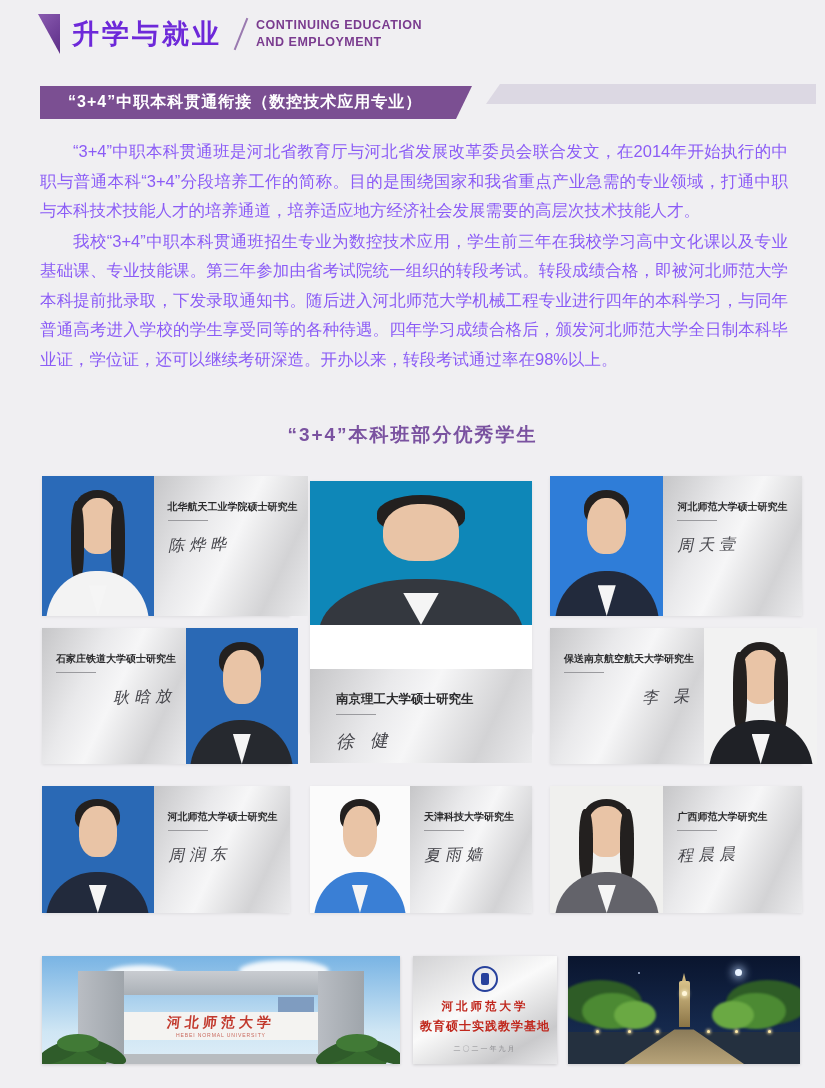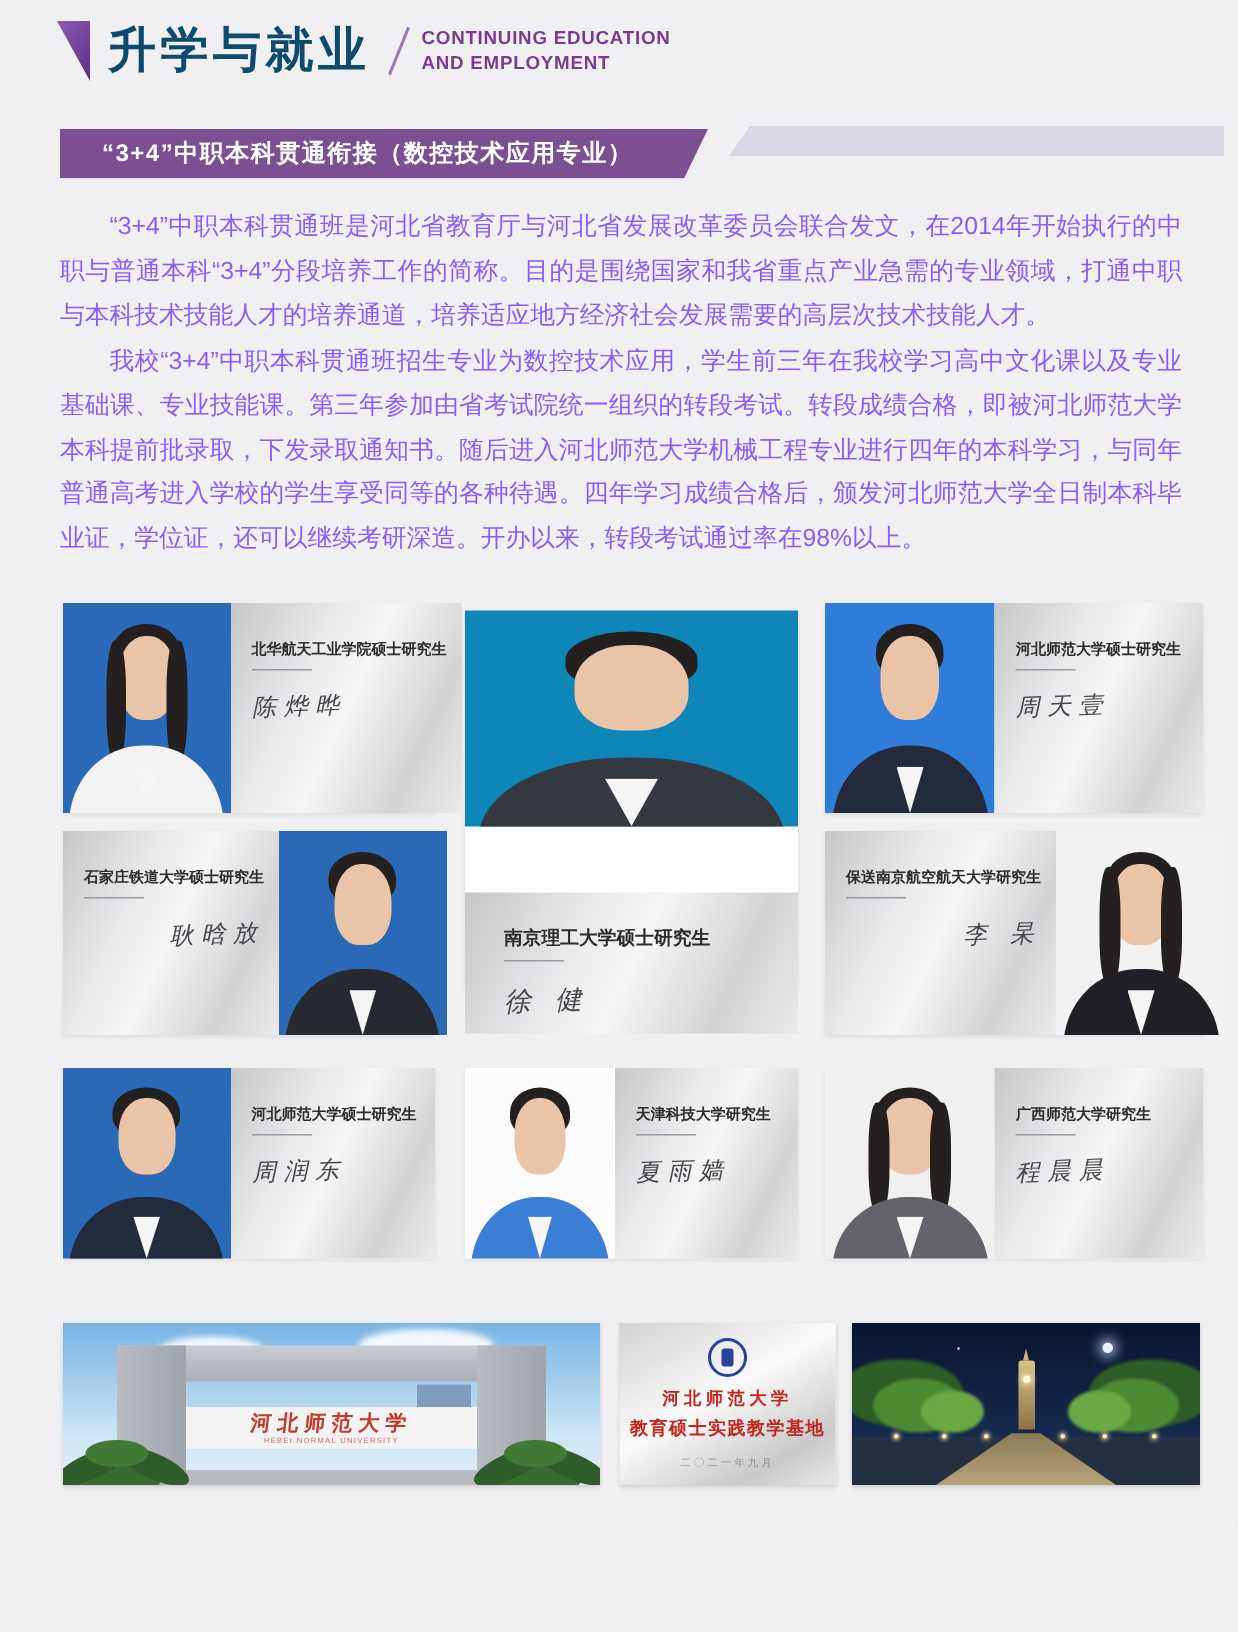--- a/index.html
+++ b/index.html
@@ -10,21 +10,21 @@
     background:#f0eff2; overflow:hidden;
   }
 
   
   .header { display:flex; align-items:center; padding:10px 0 0 38px; height:58px; }
   .tri {
     width:22px; height:40px; margin-right:12px;
     background:linear-gradient(135deg,#8a5bb0,#5c2d87);
     clip-path:polygon(0 0,100% 0,100% 100%);
   }
-  .h-cn { font-size:32px; font-weight:bold; color:#0c4a6e; letter-spacing:3px; }
+  .h-cn { font-size:27px; font-weight:bold; color:#6d28d9; letter-spacing:3px; }
   .h-slash { width:2px; height:34px; background:#9a7ab0; transform:rotate(22deg); margin:0 14px 0 18px; }
   .h-en { font-size:12.5px; font-weight:bold; color:#7a3b8f; line-height:1.35; letter-spacing:.5px; }
 
   
   .banner-row { position:relative; margin:28px 0 0 40px; height:33px; }
   .banner {
     position:absolute; left:0; top:0; height:33px; width:432px;
     background:#7b4f92;
     clip-path:polygon(0 0,100% 0,calc(100% - 16px) 100%,0 100%);
     display:flex; align-items:center; padding-left:28px;
@@ -169,20 +169,21 @@
       <span>“3+4”中职本科贯通衔接（数控技术应用专业）</span>
     </div>
     <div class="banner-strip"></div>
   </div>
 
   <div class="body-text">
     <p>“3+4”中职本科贯通班是河北省教育厅与河北省发展改革委员会联合发文，在2014年开始执行的中职与普通本科“3+4”分段培养工作的简称。目的是围绕国家和我省重点产业急需的专业领域，打通中职与本科技术技能人才的培养通道，培养适应地方经济社会发展需要的高层次技术技能人才。</p>
     <p>我校“3+4”中职本科贯通班招生专业为数控技术应用，学生前三年在我校学习高中文化课以及专业基础课、专业技能课。第三年参加由省考试院统一组织的转段考试。转段成绩合格，即被河北师范大学本科提前批录取，下发录取通知书。随后进入河北师范大学机械工程专业进行四年的本科学习，与同年普通高考进入学校的学生享受同等的各种待遇。四年学习成绩合格后，颁发河北师范大学全日制本科毕业证，学位证，还可以继续考研深造。开办以来，转段考试通过率在98%以上。</p>
   </div>
 
+  <div class="stu-title">“3+4”本科班部分优秀学生</div>
 
   <div class="cards">
 
     <div class="col col1">
       <div class="card h140 mb12">
         <div class="photo female" style="background: rgb(42, 106, 184);">
           <div class="p-hair"></div>
             <div class="p-head"></div>
           <div class="p-sidehair-l"></div>
             <div class="p-sidehair-r"></div>

